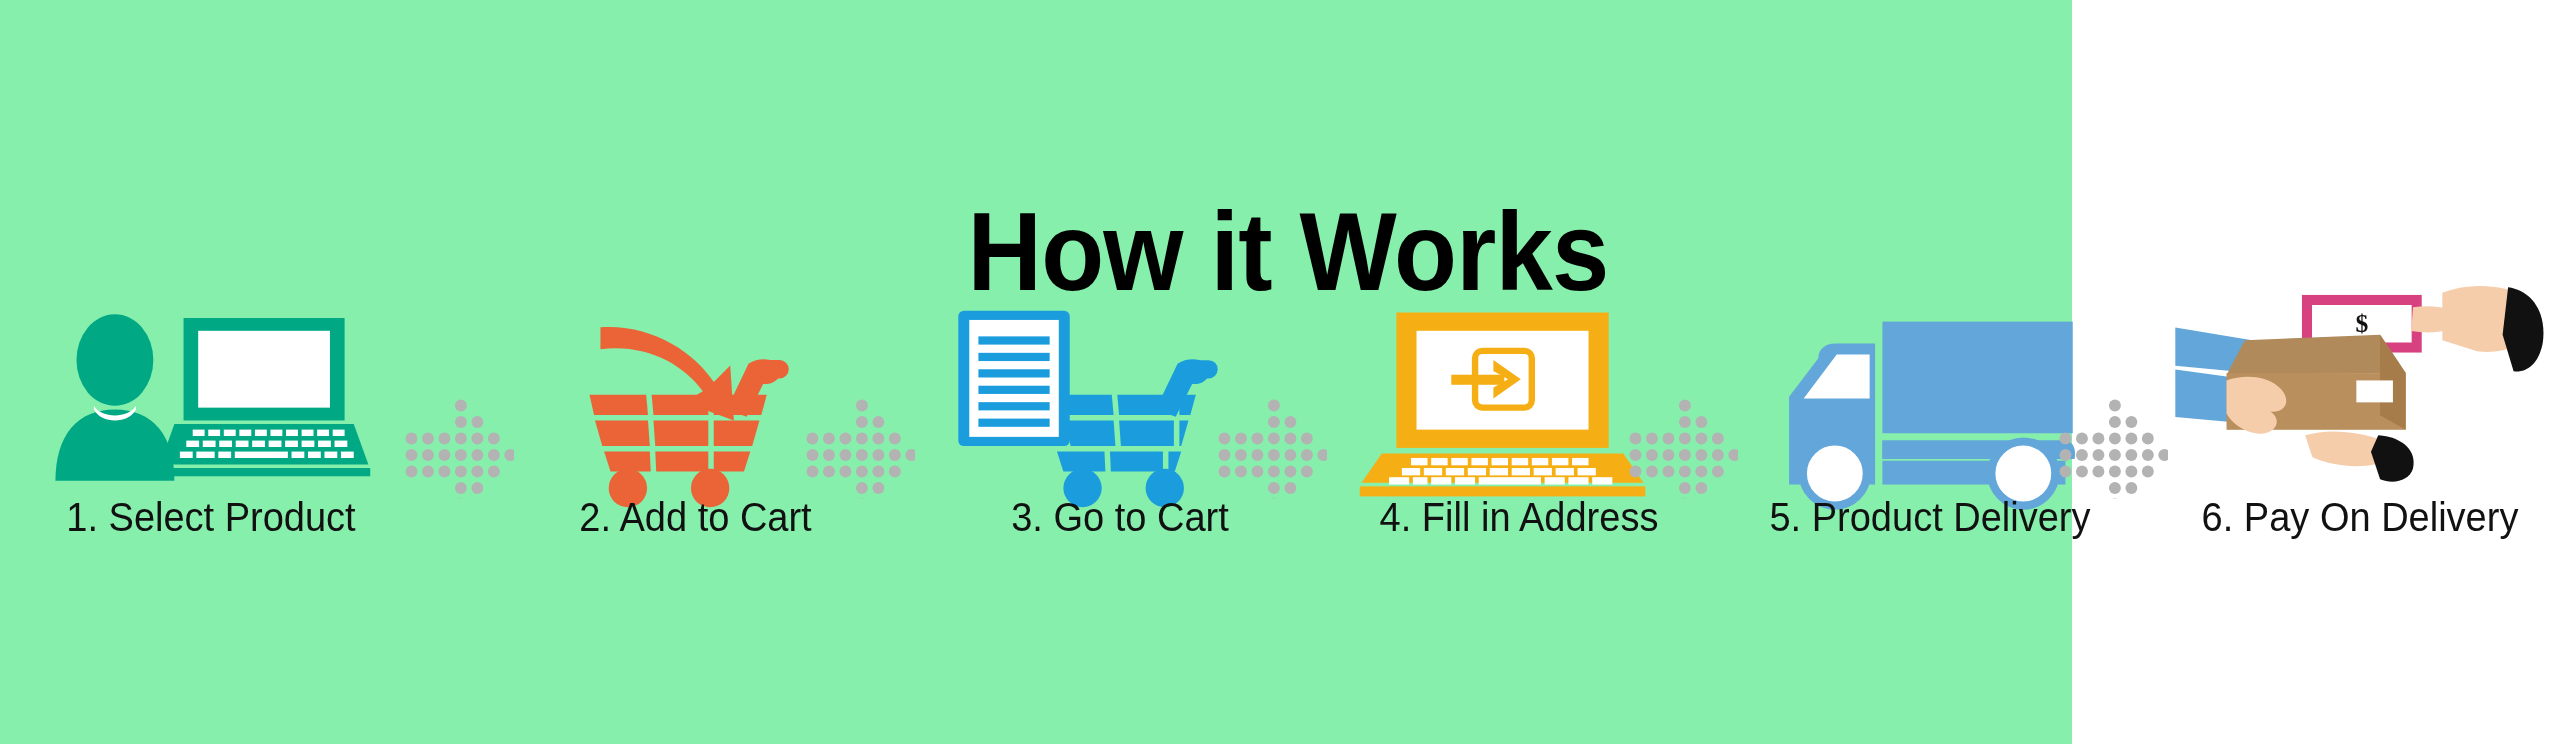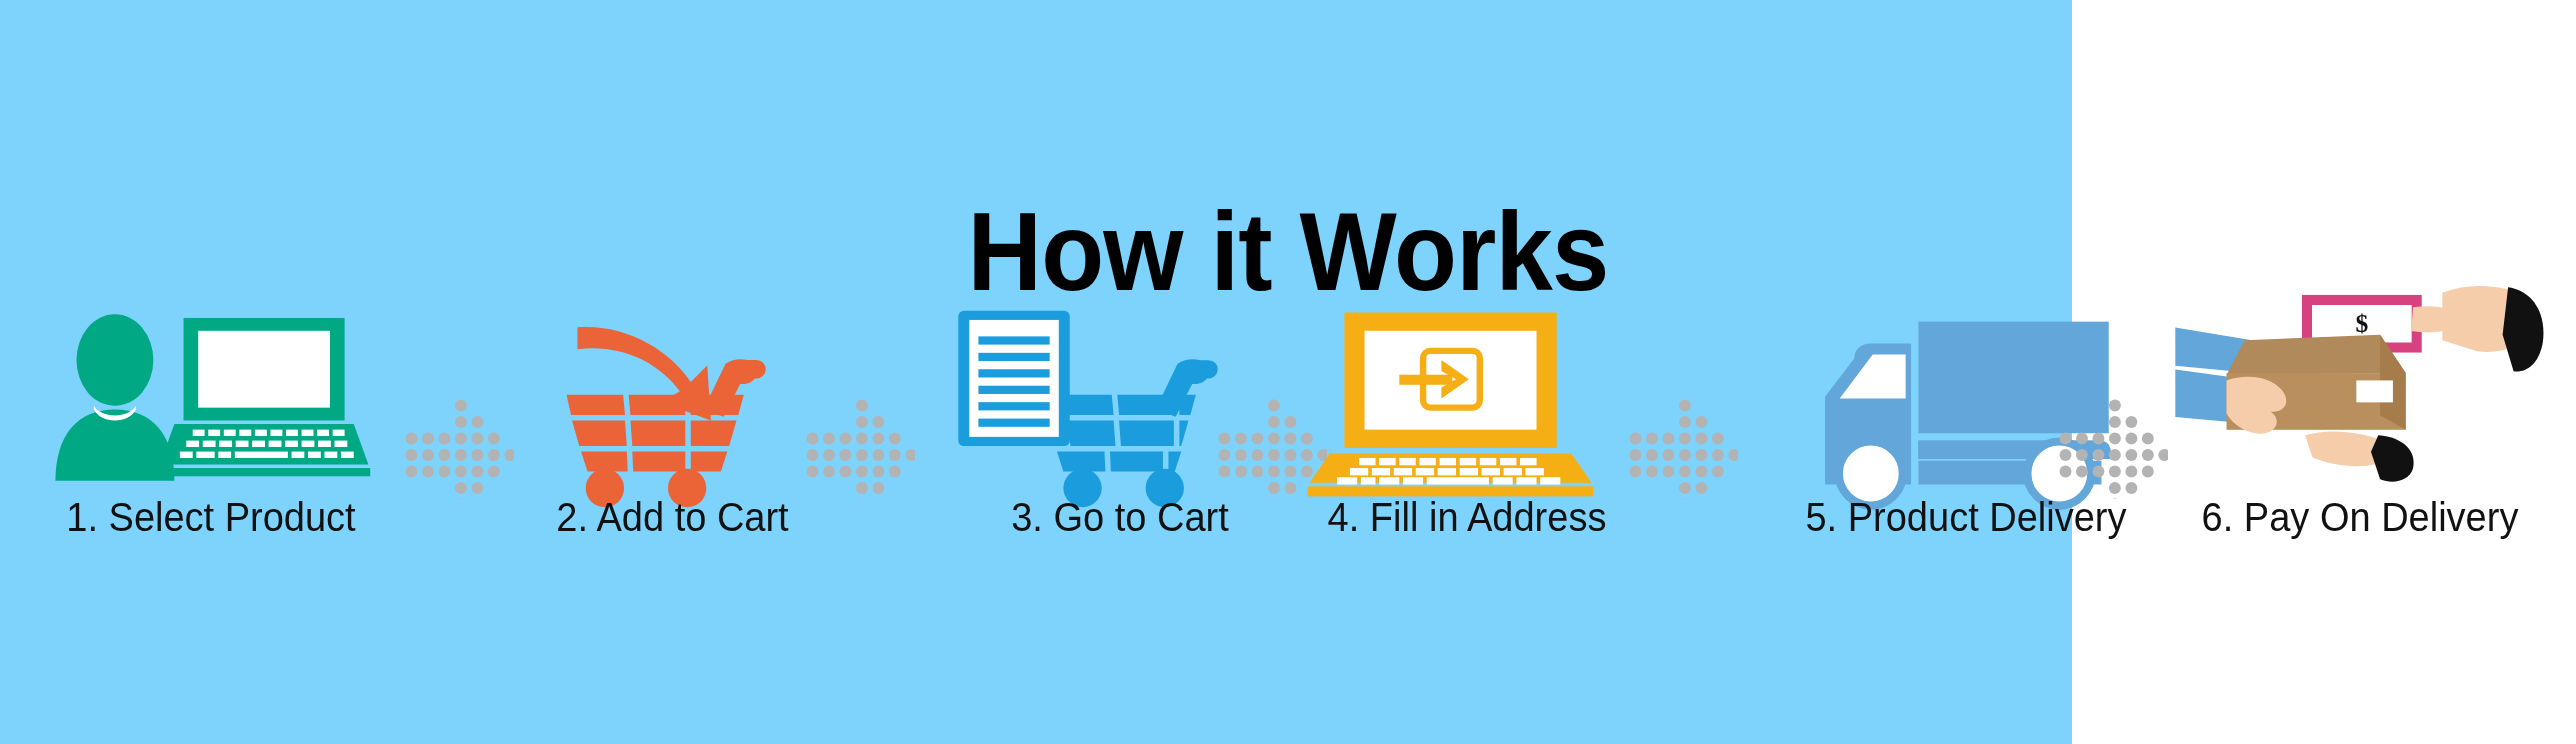--- a/index.html
+++ b/index.html
@@ -4,21 +4,21 @@
 <title>How it Works</title>
 <style>
   html,body{margin:0;padding:0;}
   body{
     width:2576px;height:745px;
     background:#ffffff;
     font-family:"Liberation Sans","DejaVu Sans",sans-serif;
     overflow:hidden;
     position:relative;
   }
-  #board{position:absolute;left:0;top:0;width:2072px;height:745px;background:#7dd3fc;}
+  #board{position:absolute;left:0;top:0;width:2072px;height:745px;background:#86efac;}
 
   
   #title{
     position:absolute;left:0;top:121px;width:2576px;
     text-align:center;
     font-size:112px;
     font-weight:700;
     letter-spacing:-0.9px;
     color:#000000;
     line-height:112px;
@@ -140,21 +140,21 @@
           <circle cx="72" cy="90" r="6.5"></circle>
             <circle cx="90" cy="90" r="6.5"></circle>
             <circle cx="108" cy="90" r="6.5"></circle>
           <circle cx="72" cy="108" r="6.5"></circle>
             <circle cx="90" cy="108" r="6.5"></circle>
           <circle cx="72" cy="126" r="6.5"></circle>
         </g>
       </svg>
     </div>
 
-    <div class="step" style="left:508px;width:329px;">
+    <div class="step" style="left:531px;width:329px;">
       <div class="art">
         <svg viewBox="0 0 360 200" preserveAspectRatio="xMidYMid meet">
 
           <path d="M76 22 C130 18 178 48 200 82 L218 64 L222 124 L168 104 L188 92 C166 62 126 40 76 46 Z" fill="#ea6437"></path>
 
           <path d="M238 62 C250 54 268 56 272 66 C276 76 266 86 254 84 L236 120 L214 112 Z" fill="#ea6437"></path>
           <rect x="246" y="58" width="36" height="20" rx="10" fill="#ea6437"></rect>
 
           <g fill="#ea6437">
 
@@ -271,21 +271,21 @@
           <circle cx="72" cy="90" r="6.5"></circle>
             <circle cx="90" cy="90" r="6.5"></circle>
             <circle cx="108" cy="90" r="6.5"></circle>
           <circle cx="72" cy="108" r="6.5"></circle>
             <circle cx="90" cy="108" r="6.5"></circle>
           <circle cx="72" cy="126" r="6.5"></circle>
         </g>
       </svg>
     </div>
 
-    <div class="step" style="left:1293px;width:348px;">
+    <div class="step" style="left:1345px;width:348px;">
       <div class="art">
         <svg viewBox="0 0 380 200" preserveAspectRatio="xMidYMid meet">
 
           <rect x="56" y="6" width="232" height="148" fill="#f5af14"></rect>
           <rect x="78" y="26" width="188" height="108" fill="#ffffff"></rect>
 
           <rect x="142" y="48" width="62" height="62" rx="8" fill="none" stroke="#f5af14" stroke-width="7"></rect>
           <rect x="116" y="74" width="58" height="11" fill="#f5af14"></rect>
           <path d="M162 58 L192 79 L162 100 L162 88 L178 79 L162 70 Z" fill="#f5af14"></path>
 
@@ -351,21 +351,21 @@
           <circle cx="72" cy="90" r="6.5"></circle>
             <circle cx="90" cy="90" r="6.5"></circle>
             <circle cx="108" cy="90" r="6.5"></circle>
           <circle cx="72" cy="108" r="6.5"></circle>
             <circle cx="90" cy="108" r="6.5"></circle>
           <circle cx="72" cy="126" r="6.5"></circle>
         </g>
       </svg>
     </div>
 
-    <div class="step" style="left:1783px;width:366px;">
+    <div class="step" style="left:1747px;width:366px;">
       <div class="art">
         <svg viewBox="0 0 400 200" preserveAspectRatio="xMidYMid meet">
 
           <rect x="148" y="16" width="208" height="122" fill="#63a6da"></rect>
           <path d="M148 146 L346 146 C356 146 360 154 358 166 L148 166 Z" fill="#63a6da"></path>
           <rect x="148" y="146" width="200" height="20" fill="#63a6da"></rect>
           <rect x="148" y="168" width="200" height="26" fill="#63a6da"></rect>
 
           <path d="M78 56 C78 46 86 40 96 40 L140 40 L140 194 L46 194 L46 98 Z" fill="#63a6da"></path>
 

